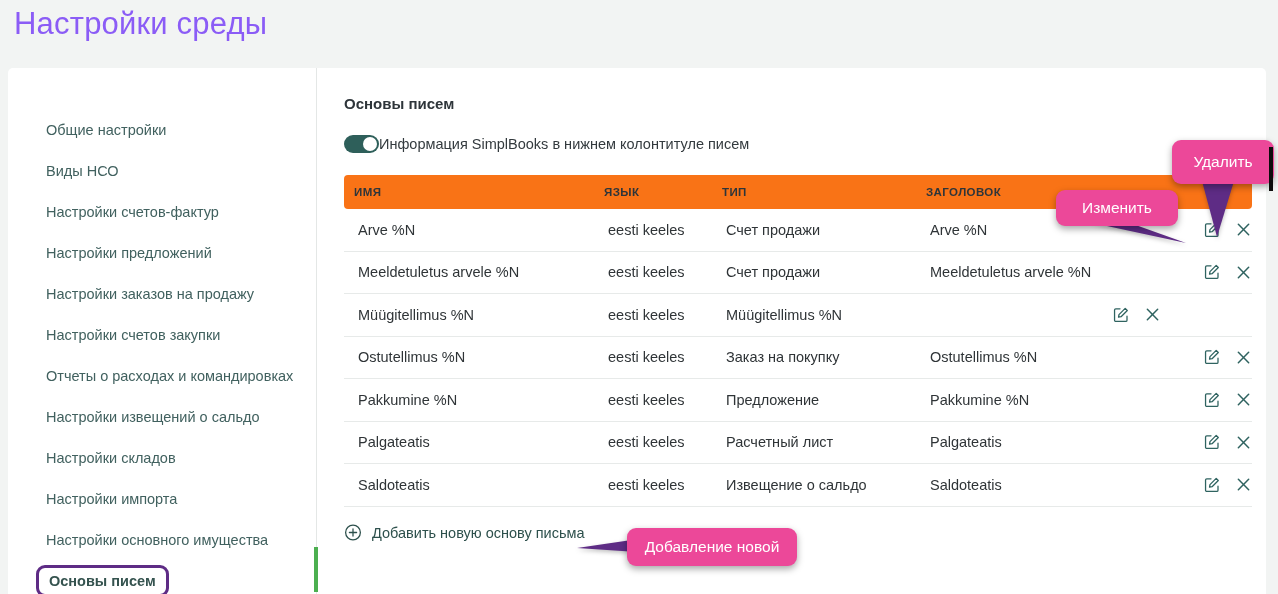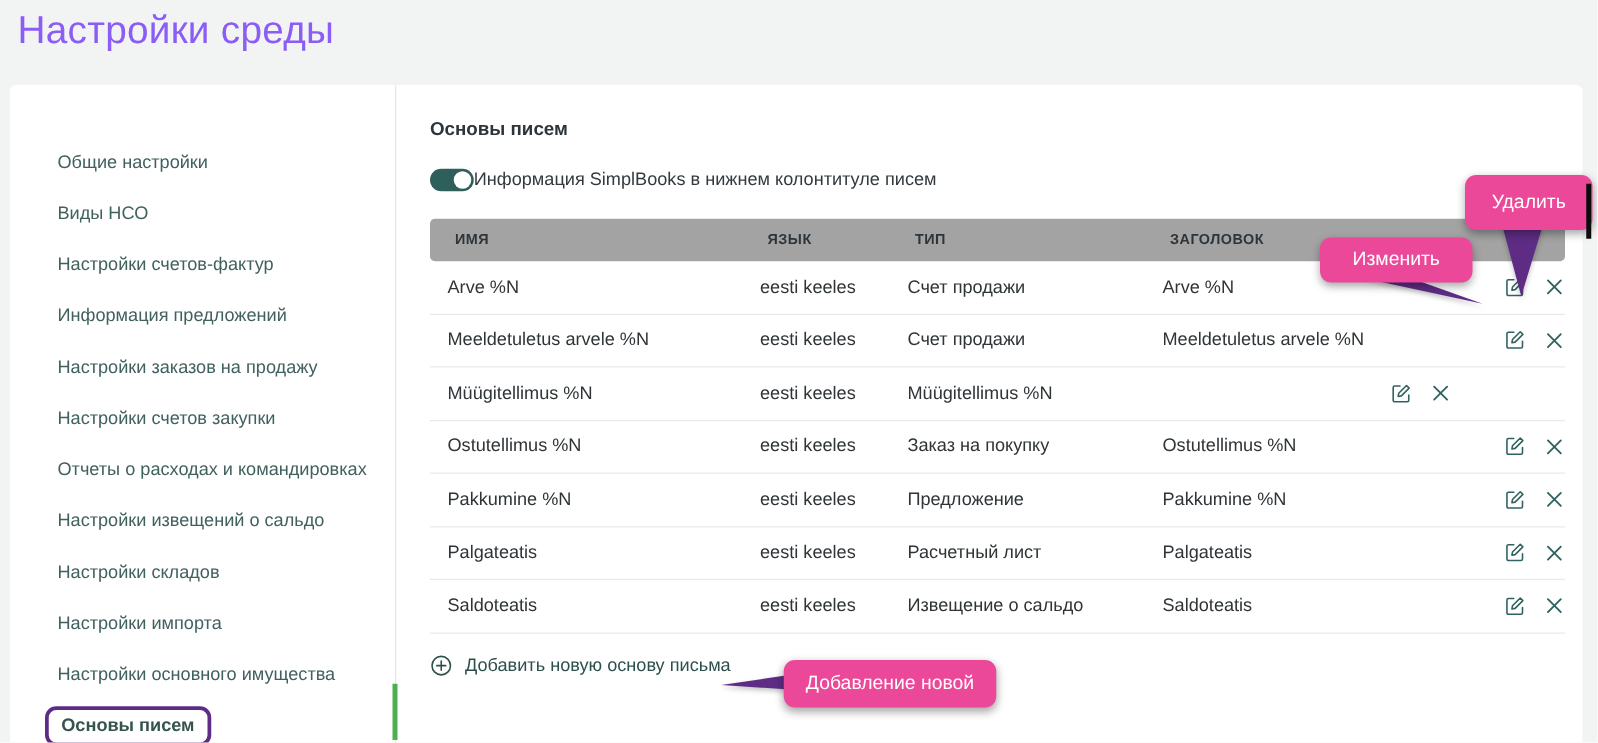--- a/index.html
+++ b/index.html
@@ -40,22 +40,22 @@
     width:35px; height:18px; border-radius:10px; background:#2e5f5a; position:relative; cursor:pointer; flex:0 0 auto;
   }
   .toggle .knob {
     position:absolute; right:2px; top:2px; width:14px; height:14px; border-radius:50%; background:#ffffff;
   }
   .toggle-label { font-size:14.5px; color:#333a3e; }
   
   .tbl { margin-top:22px; width:908px; }
   .tbl-header {
     display:grid; grid-template-columns:250px 118px 204px 245px 91px;
-    background:#a3a3a3; border-radius:4px; height:34px; align-items:center;
-    padding-left:20px; width:908px;
+    background:#f97316; border-radius:4px; height:34px; align-items:center;
+    padding-left:10px; width:908px;
   }
   .tbl-header .th {
     font-size:11.5px; font-weight:700; color:#2e353a; letter-spacing:0.4px; text-transform:uppercase;
   }
   .tbl-row {
     display:grid; grid-template-columns:250px 118px 204px 245px 91px;
     height:42.5px; align-items:center; padding-left:14px;
     border-bottom:1px solid #e7eae9; font-size:14.5px; color:#2f3437; width:908px;
   }
   .row-actions { display:flex; align-items:center; gap:13px; justify-content:flex-end; padding-right:14px; }
@@ -87,21 +87,21 @@
     <div class="side-item">
         <span class="label">Общие настройки</span>
       </div>
     <div class="side-item">
         <span class="label">Виды НСО</span>
       </div>
     <div class="side-item">
         <span class="label">Настройки счетов-фактур</span>
       </div>
     <div class="side-item">
-        <span class="label">Информация предложений</span>
+        <span class="label">Настройки предложений</span>
       </div>
     <div class="side-item">
         <span class="label">Настройки заказов на продажу</span>
       </div>
     <div class="side-item">
         <span class="label">Настройки счетов закупки</span>
       </div>
     <div class="side-item">
         <span class="label">Отчеты о расходах и командировках</span>
       </div>

